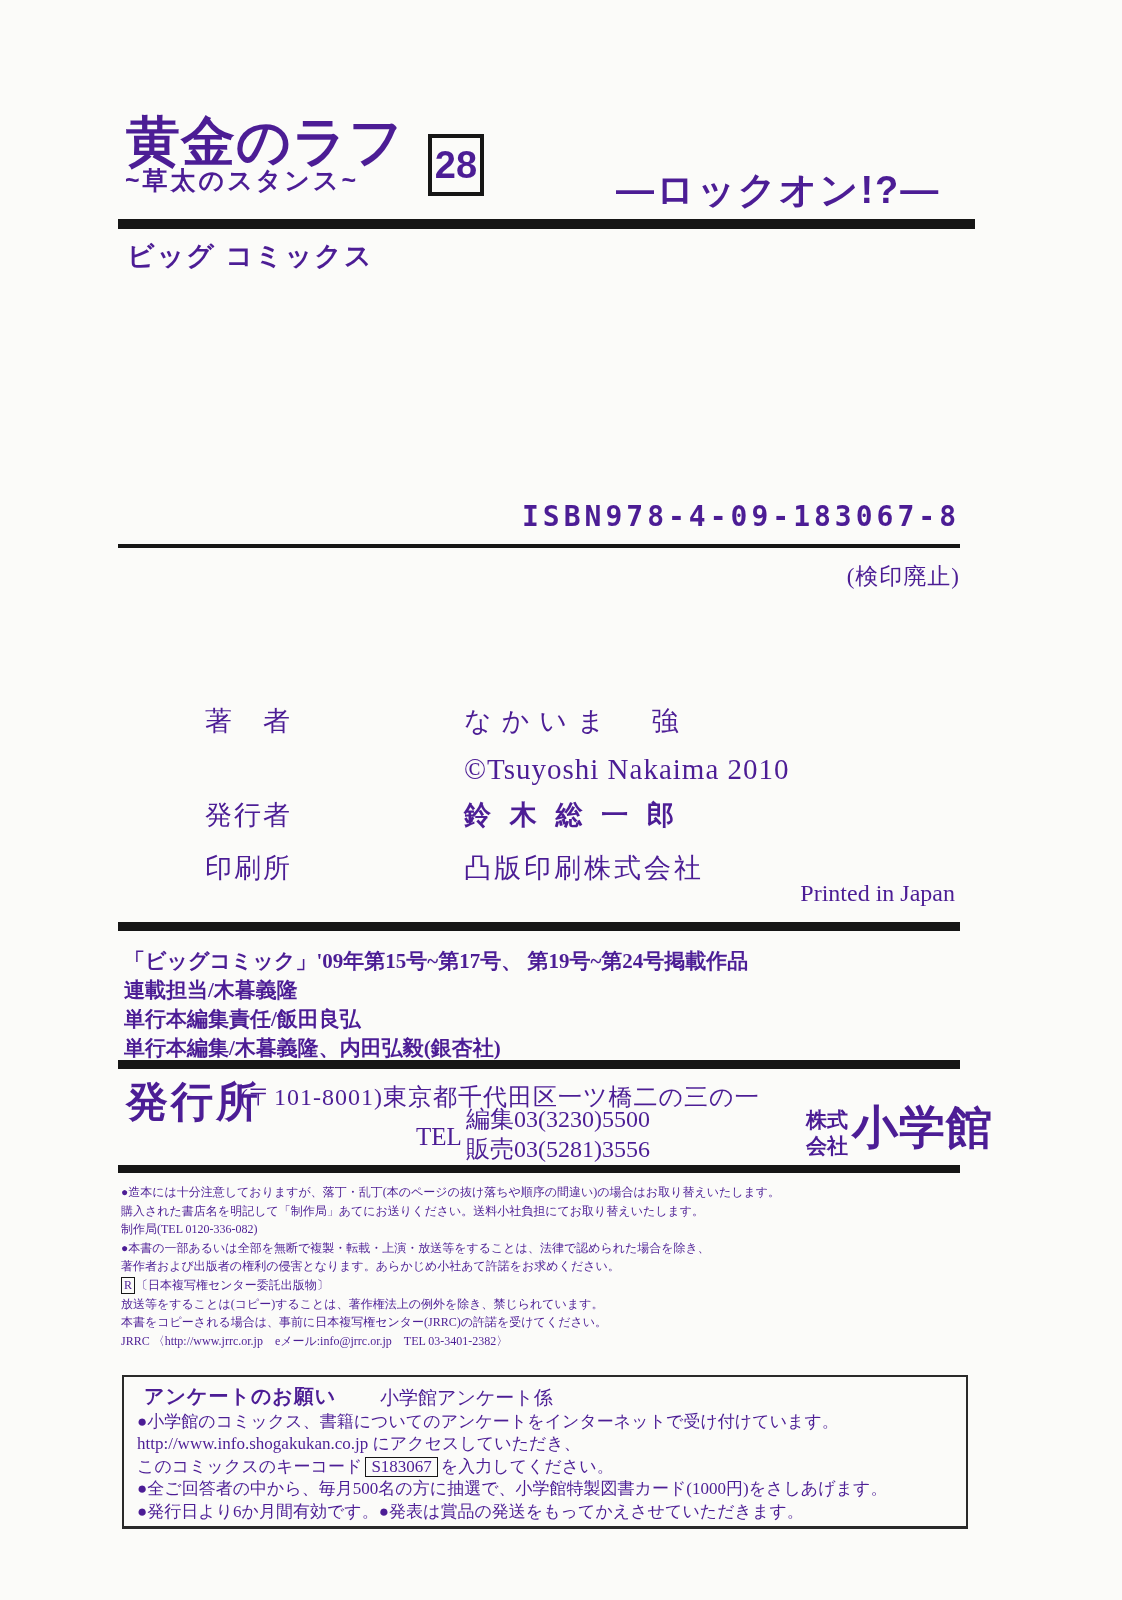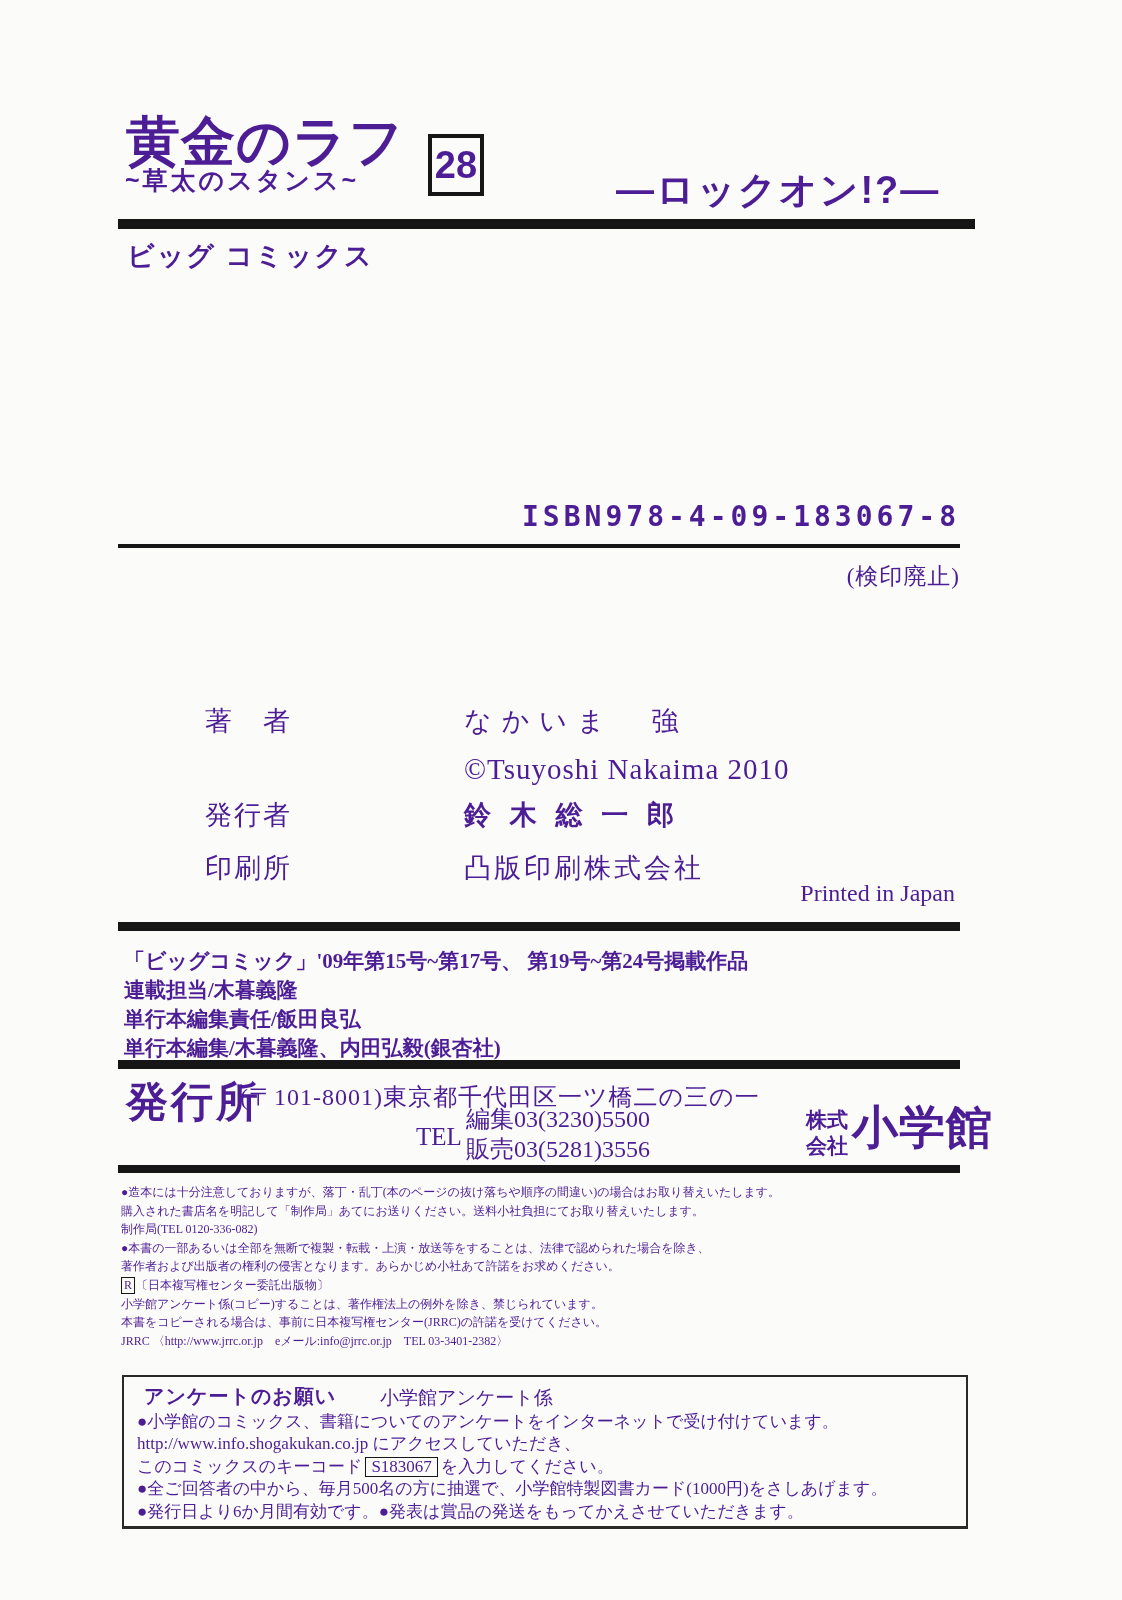--- a/index.html
+++ b/index.html
@@ -126,21 +126,21 @@
   <div class="abs gothic corp-name">小学館</div>
   <div class="rule rule-5"></div>
 
   <div class="legal mincho">
     <div>●造本には十分注意しておりますが、落丁・乱丁(本のページの抜け落ちや順序の間違い)の場合はお取り替えいたします。</div>
     <div>購入された書店名を明記して「制作局」あてにお送りください。送料小社負担にてお取り替えいたします。</div>
     <div>制作局(TEL 0120-336-082)</div>
     <div>●本書の一部あるいは全部を無断で複製・転載・上演・放送等をすることは、法律で認められた場合を除き、</div>
     <div>著作者および出版者の権利の侵害となります。あらかじめ小社あて許諾をお求めください。</div>
     <div><span class="r-box">R</span><span>〔日本複写権センター委託出版物〕</span></div>
-    <div>小学館アンケート係(コピー)することは、著作権法上の例外を除き、禁じられています。</div>
+    <div>放送等をすることは(コピー)することは、著作権法上の例外を除き、禁じられています。</div>
     <div>本書をコピーされる場合は、事前に日本複写権センター(JRRC)の許諾を受けてください。</div>
     <div>JRRC 〈http://www.jrrc.or.jp　eメール:info@jrrc.or.jp　TEL 03-3401-2382〉</div>
   </div>
 
   <div class="survey-box mincho">
     <div class="survey-title gothic">アンケートのお願い</div>
     <div class="survey-dept">小学館アンケート係</div>
     <div class="survey-lines">
       <div>●小学館のコミックス、書籍についてのアンケートをインターネットで受け付けています。</div>
       <div>http://www.info.shogakukan.co.jp にアクセスしていただき、</div>

